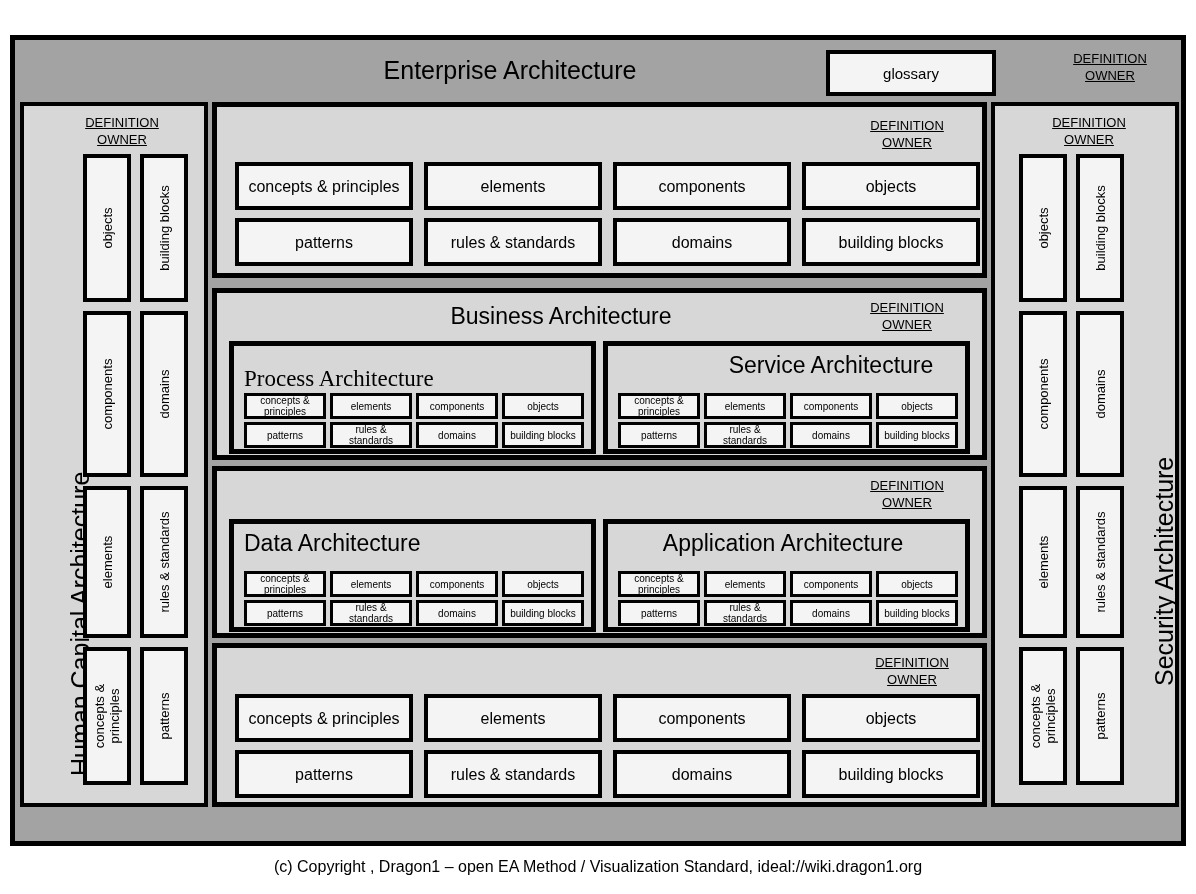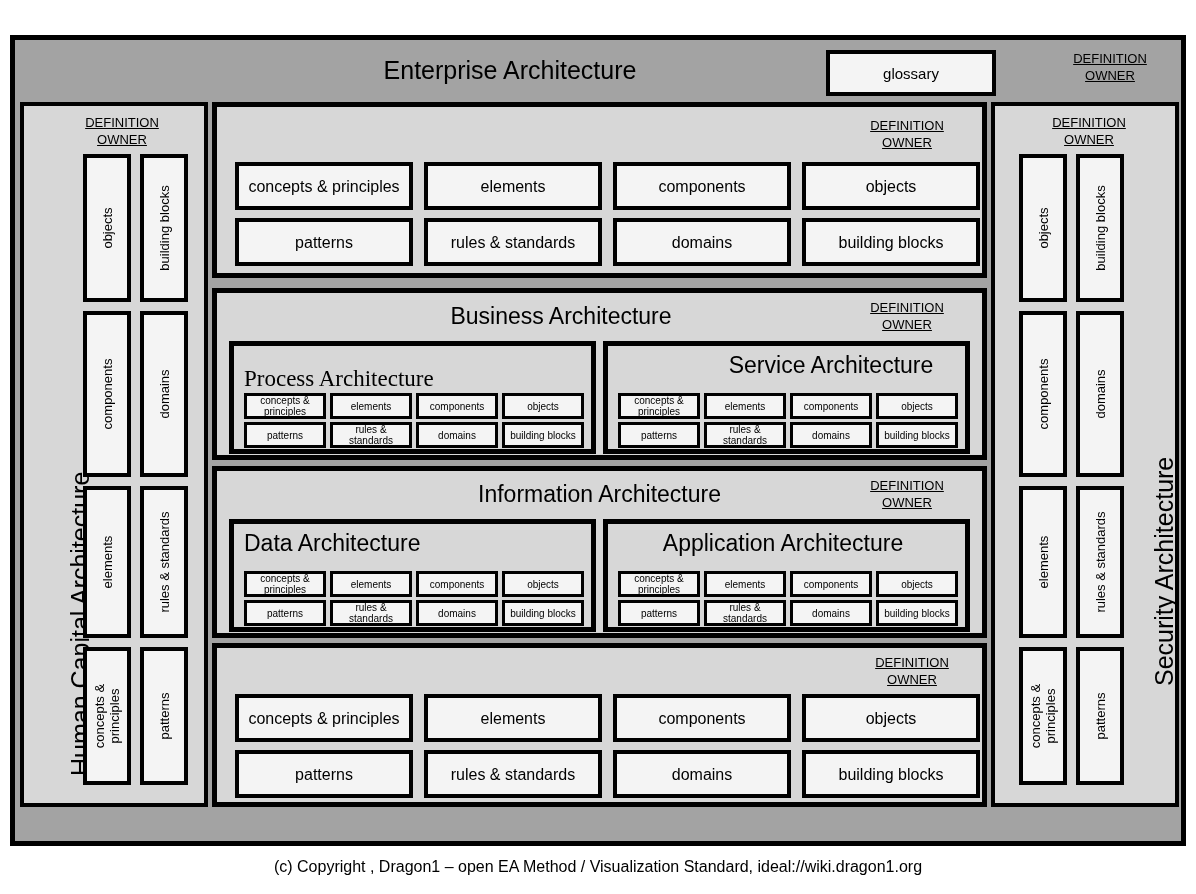--- a/index.html
+++ b/index.html
@@ -364,21 +364,20 @@
       <div class="sbox" style="left:182px; top:76px; width:82px; height:26px;">
           <span>domains</span>
         </div>
       <div class="sbox" style="left:268px; top:76px; width:82px; height:26px;">
           <span>building blocks</span>
         </div>
     </div>
   </div>
 
   <div class="panel" style="left:212px; top:466px; width:775px; height:172px;">
-    <div class="panel-title" style="left:0; top:10px; width:765px; text-align:center;">Information Architecture</div>
     <div class="defown" style="left:620px; top:6px; width:140px;">
       <span>DEFINITION</span><br>
       <span>OWNER</span>
     </div>
 
     <div class="subpanel" style="left:12px; top:48px; width:367px; height:113px;">
       <div class="subpanel-title" style="left:10px; top:6px;">Data Architecture</div>
       <div class="sbox" style="left:10px; top:47px; width:82px; height:26px;">
           <span>concepts &amp; principles</span>
         </div>

